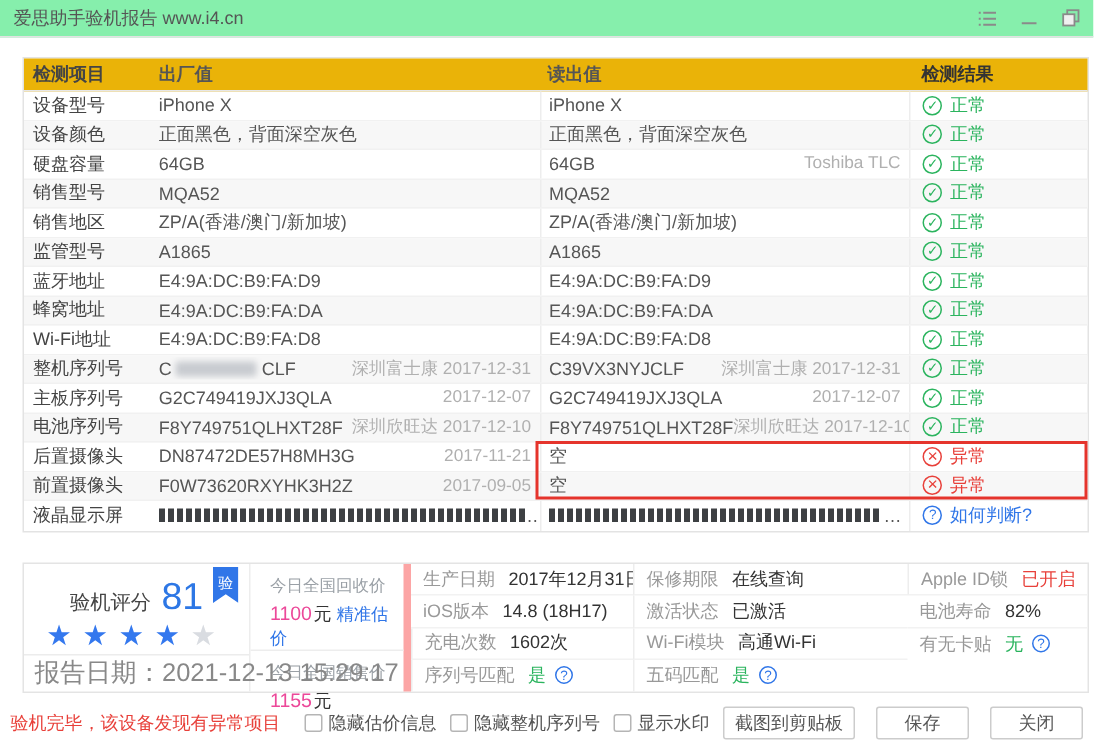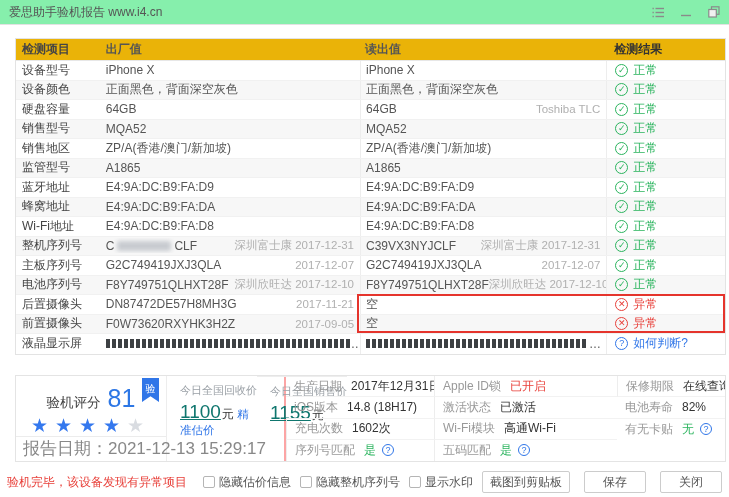--- a/index.html
+++ b/index.html
@@ -49,26 +49,26 @@
   .score-label { font-size:13.5px; color:#444; }
   .score-value { font-size:25px; color:#2d77e5; line-height:22px; }
   .ribbon { position:absolute; left:126px; top:2px; width:17px; height:24px; background:#3076e8;
     color:#fff; font-size:10px; text-align:center; padding-top:4px;
     clip-path:polygon(0 0,100% 0,100% 100%,50% 76%,0 100%); }
   .stars { text-align:center; font-size:19px; letter-spacing:7px; margin-top:2px; white-space:nowrap; }
   .star-filled { color:#3478ee; }
   .star-empty { color:#d9dce1; }
   .report-date { position:absolute; bottom:0; left:0; right:0; height:25px; line-height:24px;
     border-top:1px solid #ececec; color:#888; font-size:17px; padding-left:7px; white-space:nowrap; }
-  .price-cell { width:120px; flex:none; border-left:1px solid #ededed; border-right:2px solid #fca5a5;
-    display:flex; flex-direction:row; }
+  .price-cell { width:108px; flex:none; border-left:1px solid #ededed; border-right:5px solid #fca5a5;
+    display:flex; flex-direction:column; }
   .price-half { flex:1; padding:7px 0 0 13px; }
   .price-half + .price-half { border-top:1px solid #ededed; }
   .price-label { color:#9aa0a6; font-size:11px; margin-bottom:3px; white-space:nowrap; }
-  .price-val { font-size:19px; color:#0f766e;text-decoration:underline; }
+  .price-val { font-size:13px; color:#ec4899; }
   .yuan { font-size:12px; color:#333; margin-left:1px; }
   .link { color:#3076e8; cursor:pointer; text-decoration:none; font-size:11.5px; }
   .info-grid { flex:1; display:grid; grid-template-columns:148px 183px 1fr; grid-auto-rows:21.25px; }
   .kv { display:flex; align-items:center; padding-left:8px; border-bottom:1px solid #f2f2f2; overflow:hidden; white-space:nowrap; }
   .kv.last { border-bottom:none; }
   .kv.colb, .kv.colc { border-left:1px solid #ededed; }
   .kv .k { color:#999; margin-right:9px; }
   .kv .v { color:#333; }
   .v.link { font-size:12px; }
   .v.red { color:#e8403a; }
@@ -362,27 +362,27 @@
     <div class="price-half">
       <div class="price-label">今日全国销售价</div>
       <div><span class="price-val">1155</span><span class="yuan">元</span></div>
     </div>
   </div>
   <div class="info-grid" id="info-grid">
       <div class="kv cola">
         <span class="k">生产日期</span>
         <span class="v">2017年12月31日 (第52周)</span>
       </div>
+      <div class="kv colb">
+        <span class="k">保修期限</span>
+        <span class="v link">在线查询</span>
+      </div>
       <div class="kv colc">
         <span class="k">Apple ID锁</span>
         <span class="v red">已开启</span>
-      </div>
-      <div class="kv colb">
-        <span class="k">保修期限</span>
-        <span class="v link">在线查询</span>
       </div>
       <div class="kv cola">
         <span class="k">iOS版本</span>
         <span class="v">14.8 (18H17)</span>
       </div>
       <div class="kv colb">
         <span class="k">激活状态</span>
         <span class="v">已激活</span>
       </div>
       <div class="kv cola">

